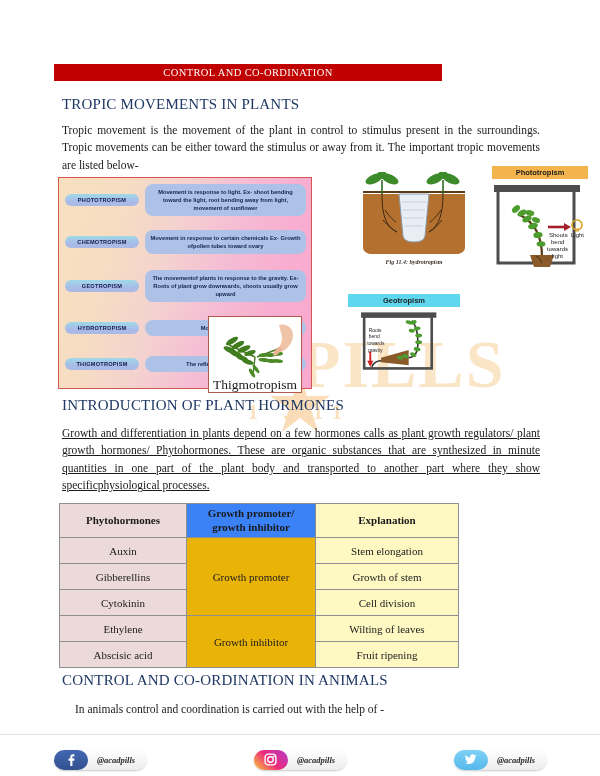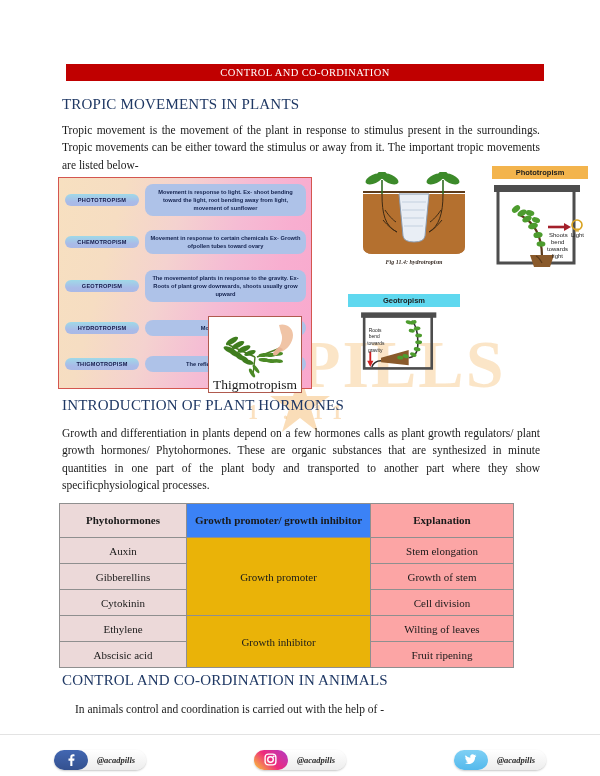--- a/index.html
+++ b/index.html
@@ -47,23 +47,23 @@
     width: 64px;
     height: 64px;
     z-index: 0;
     opacity: .38;
     pointer-events: none;
   }
 
   
   .banner {
     position: absolute;
-    left: 66px;
+    left: 54px;
     top: 64px;
-    width: 478px;
+    width: 388px;
     height: 17px;
     background: #c00000;
     color: #ffffff;
     font-size: 10.5px;
     letter-spacing: .4px;
     display: flex;
     align-items: center;
     justify-content: center;
     z-index: 3;
   }
@@ -199,42 +199,42 @@
   }
   .title-photo { background: #f3b44d; }
   .title-geo   { background: #5fd8ef; }
   .diagram-art { position: relative; width: 100%; }
 
   
   .phyto-table {
     position: absolute;
     left: 59px;
     top: 503px;
-    width: 455px;
+    width: 400px;
     border-collapse: collapse;
     z-index: 3;
     font-family: "Liberation Serif", serif;
   }
   .phyto-table td, .phyto-table th {
     border: 1px solid #8f8f8f;
     text-align: center;
     vertical-align: middle;
     font-size: 11px;
     color: #1a1a1a;
     padding: 0 3px;
   }
   .phyto-table th {
     background: #3b82f6;
     font-weight: bold;
     height: 33px;
     line-height: 1.25;
   }
   .phyto-table .col-name { width: 120px; background: #ecd9d9; height: 25px; }
   .phyto-table .col-mid  { background: #eab308; }
-  .phyto-table .col-exp  { width: 136px; background: #fca5a5; }
+  .phyto-table .col-exp  { width: 136px; background: #fef9c3; }
 
   
   .footer {
     position: absolute;
     left: 0;
     bottom: 0;
     width: 600px;
     height: 41px;
     background: #ffffff;
     border-top: 1px solid #e3e3e3;
@@ -288,21 +288,21 @@
   </div>
   <svg class="wm-star" viewBox="0 0 64 64">
     <path d="M32 2 L39 24 L62 24 L43 37 L50 60 L32 46 L14 60 L21 37 L2 24 L25 24 Z" fill="#f3a846"></path>
   </svg>
 
   <div class="banner">
     <span>CONTROL AND CO-ORDINATION</span>
   </div>
 
   <div class="h-sec" style="left:62px; top:96px;">TROPIC MOVEMENTS IN PLANTS</div>
-  <div class="para" style="left:62px; top:122px; width:478px;">Tropic movement is the movement of the plant in response to stimulus present in the surroundings. Tropic movements can be either toward the stimulus or away from it. The important tropic movements are listed below-</div>
+  <div class="para" style="left:62px; top:122px; width:478px;">Tropic movement is the movement of the plant in control to stimulus present in the surroundings. Tropic movements can be either toward the stimulus or away from it. The important tropic movements are listed below-</div>
 
   <div class="tropic-panel">
 
     <div class="tropic-row" style="top:6px;">
       <div class="tropic-tag">PHOTOTROPISM</div>
       <div class="tropic-desc">Movement is response to light.
 Ex- shoot bending toward the light, root bending away from light, movement of sunflower</div>
     </div>
 
     <div class="tropic-row" style="top:52px;">
@@ -446,21 +446,21 @@
       <path d="M16 58 L16 72" stroke="#d02020" stroke-width="2.4"></path>
       <path d="M12 70 L20 70 L16 78 Z" fill="#d02020"></path>
       <text x="14" y="32" font-family="Liberation Sans, sans-serif" font-size="6.4" fill="#222">Roots</text>
       <text x="14" y="41" font-family="Liberation Sans, sans-serif" font-size="6.4" fill="#222">bend</text>
       <text x="12" y="50" font-family="Liberation Sans, sans-serif" font-size="6.4" fill="#222">towards</text>
       <text x="13" y="59" font-family="Liberation Sans, sans-serif" font-size="6.4" fill="#222">gravity</text>
     </svg>
   </div>
 
   <div class="h-sec" style="left:62px; top:397px;">INTRODUCTION OF PLANT HORMONES</div>
-  <div class="para" style="left:62px; top:425px; width:478px;">Growth and differentiation in plants depend on a few hormones calls as plant growth regulators/ plant growth hormones/ Phytohormones. These are organic substances that are synthesized in minute quantities in one part of the plant body and transported to another part where they show specificphysiological processes.</div>
+  <div class="para" style="left:62px; top:425px; width:478px;text-decoration:underline;">Growth and differentiation in plants depend on a few hormones calls as plant growth regulators/ plant growth hormones/ Phytohormones. These are organic substances that are synthesized in minute quantities in one part of the plant body and transported to another part where they show specificphysiological processes.</div>
 
   <table class="phyto-table">
     <thead>
       <tr>
         <th class="col-name">Phytohormones</th>
         <th>Growth promoter/ growth inhibitor</th>
         <th class="col-exp">Explanation</th>
       </tr>
     </thead>
     <tbody>

